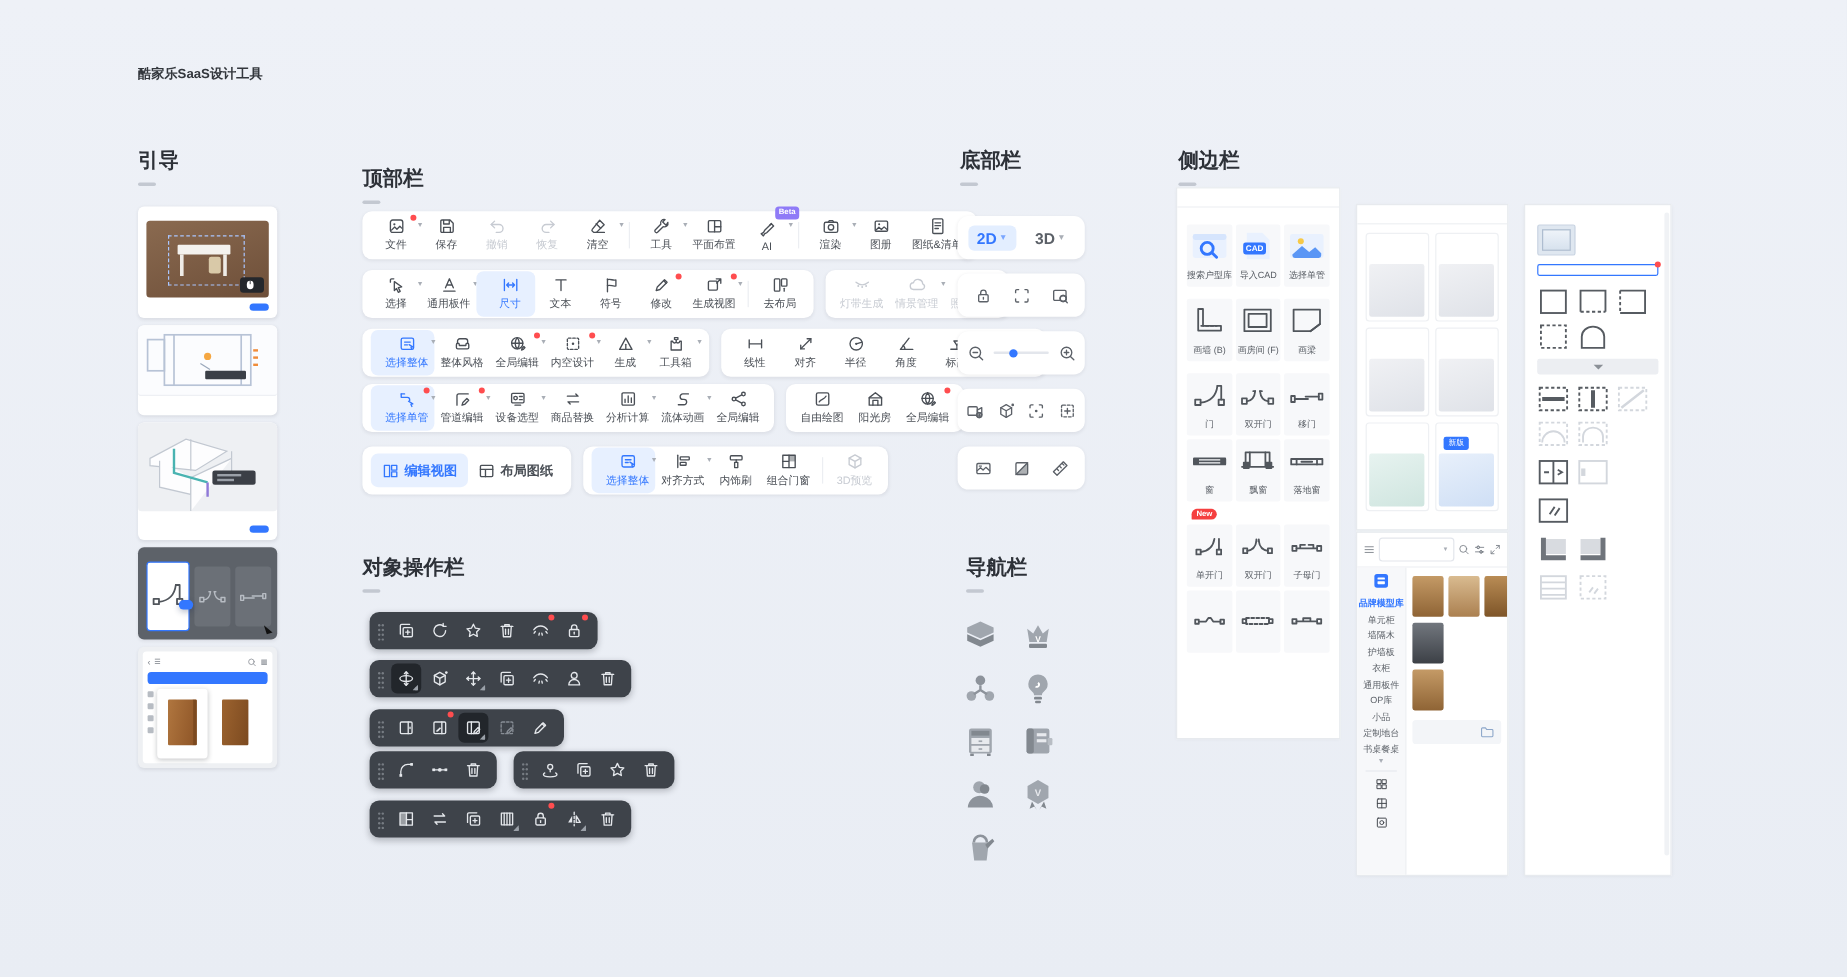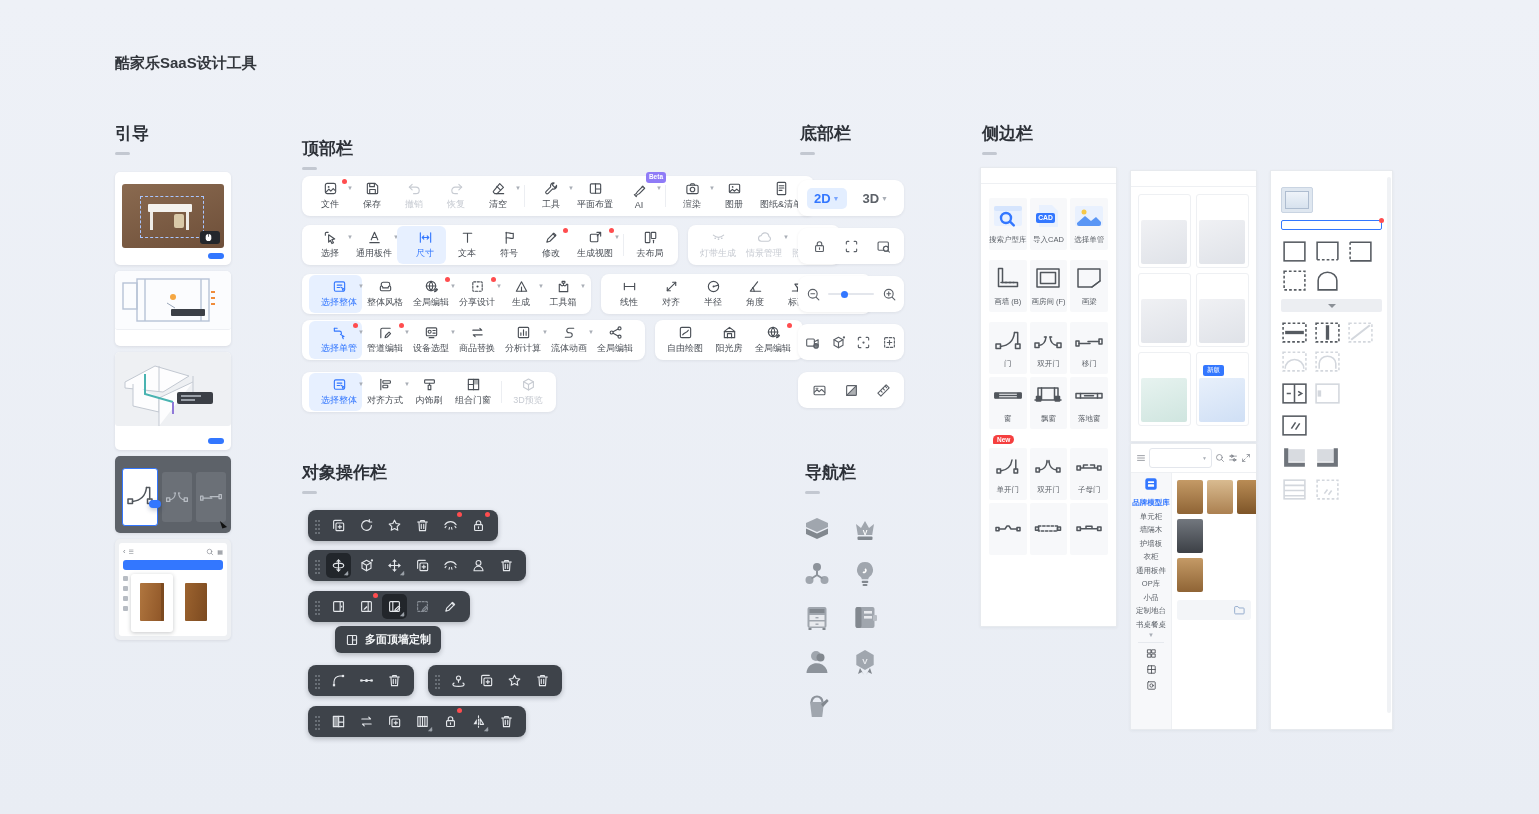--- a/index.html
+++ b/index.html
@@ -1,17 +1,17 @@
 <!DOCTYPE html>
 <html><head>
 <meta charset="utf-8">
 <style>
   html,body{margin:0;padding:0;background:#e9edf4;font-family:"Liberation Sans","DejaVu Sans",sans-serif;}
   .canvas{position:relative;width:1539px;height:814px;background:linear-gradient(180deg,#eef1f7 0%,#e9edf4 100%);overflow:hidden;}
-  .page-title{position:absolute;left:115px;top:54px;font-size:15px;font-weight:700;color:#33373d;text-align:center;}
+  .page-title{position:absolute;left:115px;top:54px;font-size:11px;font-weight:700;color:#33373d;text-align:center;}
   .sec{position:absolute;}
   .sec-h{font-size:17px;font-weight:700;color:#2d3138;}
   .sec-dash{width:15px;height:3px;background:#c3c8d1;border-radius:2px;margin-top:7px;}
   
   .tb-row{position:absolute;display:flex;gap:10px;}
   .bar{background:#fff;border-radius:8px;box-shadow:0 1px 3px rgba(28,33,41,.07);display:inline-flex;align-items:center;padding:2px 7px;height:40px;box-sizing:border-box;}
   .tb-item{position:relative;display:flex;flex-direction:column;align-items:center;justify-content:center;min-width:32px;padding:2px 5px;height:34px;border-radius:6px;color:#4a4f56;cursor:pointer;}
   .tb-item .ic{width:15px;height:15px;display:block;}
   .tb-lb{font-size:9px;margin-top:2px;white-space:nowrap;color:#4a4f56;}
   .tb-item.sel{background:#e7f0ff;color:#3377ff;padding-left:12px;}
@@ -472,21 +472,21 @@
           </div>
           <div class="tb-item    ">
             <span style="display:flex;">
               <svg class="ic" viewBox="0 0 16 16">
                 <g fill="none" stroke="currentColor" stroke-width="1.2" stroke-linecap="round" stroke-linejoin="round">
                   <rect x="3" y="3" width="10" height="10" rx="1" stroke-dasharray="2.2 1.6"></rect>
                   <circle cx="8" cy="8" r="1.1" fill="currentColor" stroke="none"></circle>
                 </g>
               </svg>
             </span>
-            <span class="tb-lb">分享设计</span>
+            <span class="tb-lb">内空设计</span>
             <span class="rdot"></span>
             <span class="car">▼</span>
           </div>
           <div class="tb-item    ">
             <span style="display:flex;">
               <svg class="ic" viewBox="0 0 16 16">
                 <g fill="none" stroke="currentColor" stroke-width="1.2" stroke-linecap="round" stroke-linejoin="round">
                   <path d="M2.5 13h11L8 3z"></path>
                   <path d="M8 8.5V13"></path>
                 </g>
@@ -700,20 +700,45 @@
                   <path d="M11.3 13.6l.5-1.6 1.6-1.6 1 1-1.6 1.6z"></path>
                 </g>
               </svg>
             </span>
             <span class="tb-lb">全局编辑</span>
             <span class="rdot"></span>
           </div>
         </div>
       </div>
       <div class="tb-row" style="left:302px;top:372px">
+        <div class="bar">
+          <div class="tb-item   pill ">
+            <span style="display:flex;">
+              <svg class="ic" viewBox="0 0 16 16">
+                <g fill="none" stroke="currentColor" stroke-width="1.2" stroke-linecap="round" stroke-linejoin="round">
+                  <rect x="2.5" y="3" width="4.6" height="10"></rect>
+                  <rect x="8.9" y="3" width="4.6" height="4.2"></rect>
+                  <rect x="8.9" y="8.8" width="4.6" height="4.2"></rect>
+                </g>
+              </svg>
+            </span>
+            <span class="tb-lb">编辑视图</span>
+          </div>
+          <div class="tb-item    inline">
+            <span style="display:flex;">
+              <svg class="ic" viewBox="0 0 16 16">
+                <g fill="none" stroke="currentColor" stroke-width="1.2" stroke-linecap="round" stroke-linejoin="round">
+                  <rect x="2.5" y="3" width="11" height="10" rx="1"></rect>
+                  <path d="M2.5 6.5h11M7 6.5V13"></path>
+                </g>
+              </svg>
+            </span>
+            <span class="tb-lb">布局图纸</span>
+          </div>
+        </div>
         <div class="bar">
           <div class="tb-item sel   ">
             <span style="display:flex;">
               <svg class="ic" viewBox="0 0 16 16">
                 <g fill="none" stroke="currentColor" stroke-width="1.2" stroke-linecap="round" stroke-linejoin="round">
                   <rect x="2.5" y="3" width="11" height="10" rx="1.5"></rect>
                   <path d="M5.5 6.5h5M5.5 9h2.5"></path>
                   <path d="M9.5 8.7l3.2 2-1.5.4.8 1.7"></path>
                 </g>
               </svg>
@@ -1008,31 +1033,20 @@
               <svg class="ic" viewBox="0 0 16 16">
                 <g fill="none" stroke="currentColor" stroke-width="1.2" stroke-linecap="round" stroke-linejoin="round">
                   <path d="M3 13l1-3.2 6.2-6.2 2.2 2.2-6.2 6.2z"></path>
                   <path d="M9.4 4.4l2.2 2.2"></path>
                 </g>
               </svg>
             </span>
           </div>
         </div>
       </div>
-      <div style="margin-bottom:12px"><span class="dtip">
-          <span style="display:flex">
-            <svg class="ic" viewBox="0 0 16 16">
-              <g fill="none" stroke="currentColor" stroke-width="1.3" stroke-linecap="round" stroke-linejoin="round">
-                <rect x="2.8" y="2.8" width="10.4" height="10.4" rx="1"></rect>
-                <path d="M8.6 2.8v10.4M8.6 8H13"></path>
-              </g>
-            </svg>
-          </span>
-          <span>多面顶墙定制</span>
-        </span></div>
       <div class="drow" style="margin-bottom:10px">
         <div class="dbar">
           <span class="dhandle"><svg viewBox="0 0 7 16" style="width:7px;height:16px">
               <g fill="#8a9097">
                 <circle cx="2" cy="3" r="1"></circle>
                 <circle cx="5" cy="3" r="1"></circle>
                 <circle cx="2" cy="7" r="1"></circle>
                 <circle cx="5" cy="7" r="1"></circle>
                 <circle cx="2" cy="11" r="1"></circle>
                 <circle cx="5" cy="11" r="1"></circle>
@@ -1575,21 +1589,21 @@
           <span style="font-size:6.3px;color:#45494f;margin-top:3px"></span>
         </div>
         <div class="mini-tile" style="width:38px;height:58px">
           <span style="width:22px;height:38px;background:linear-gradient(100deg,#9c632f,#7c4a20);border-radius:1px"></span>
           <span style="font-size:6.3px;color:#5c6168;margin-top:3px"></span>
         </div>
       </div>
     </div>
   </div>
     </div>
-  <div id="panelA" class="panel" style="left:980px;top:167px;width:137px;height:460px">
+  <div id="panelA" class="panel" style="left:980px;top:156px;width:137px;height:460px">
       <div class="pa-head"></div>
       <div class="pa-body">
         <div class="pa-sec-lb">
           <span></span>
         </div>
         <div class="pa-grid">
           <div class="pa-tile">
             <span><svg viewBox="0 0 32 26" style="width:34px;height:26px">
                 <rect x="2" y="3" width="28" height="20" rx="2" fill="#e9f1fe"></rect>
                 <rect x="2" y="3" width="28" height="5" rx="2" fill="#d6e5fd"></rect>

